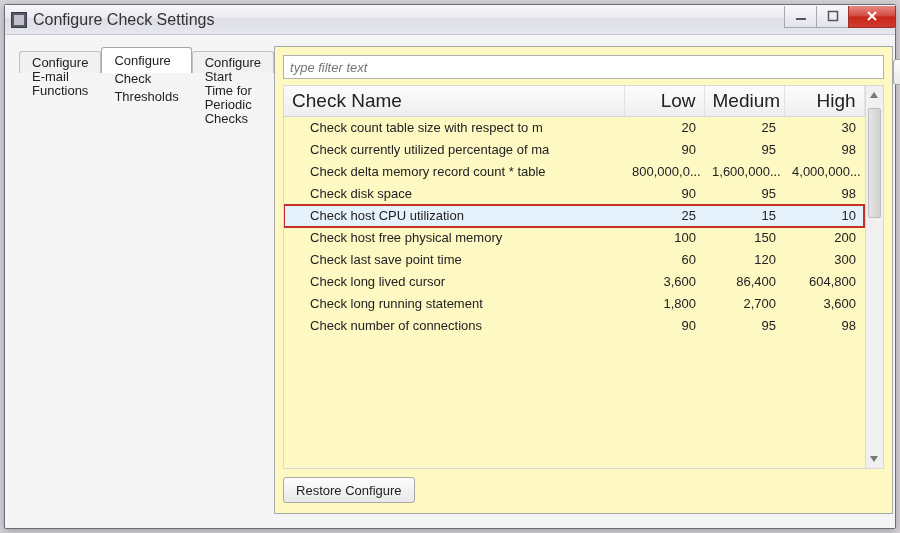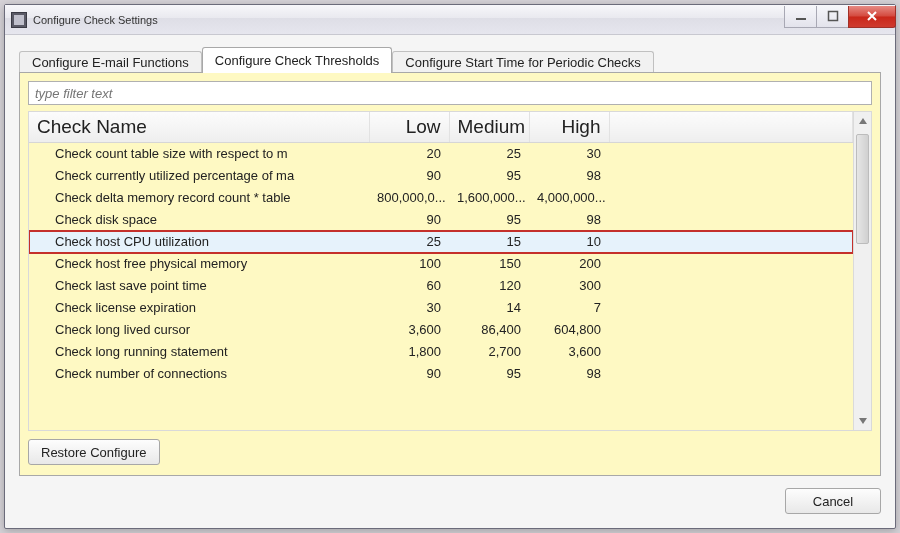--- a/index.html
+++ b/index.html
@@ -39,21 +39,21 @@
     border: 1px solid #3a3a44;
     position: relative;
   }
   .titlebar .app-icon::after {
     content: "";
     position: absolute; left: 2px; top: 2px; right: 2px; bottom: 2px;
     background: #c0c0cc;
   }
   .titlebar .title {
     flex: 1;
-    font-size: 11px;
+    font-size: 16px;
     color: #333;
   }
   .win-btns { display: flex; height: 22px; margin-top: -6px; margin-right: -1px; }
   .win-btn {
     width: 33px; height: 22px;
     border: 1px solid #a8a8b4;
     border-top: none;
     margin-left: -1px;
     display: flex; align-items: center; justify-content: center;
     background: linear-gradient(to bottom, #f6f6fa, #e3e3ec);
@@ -66,21 +66,21 @@
     color: #fff;
     border-top-right-radius: 0;
     border-bottom-right-radius: 3px;
   }
   .win-btn svg { display: block; }
 
   .client {
     flex: 1;
     padding: 12px 14px 14px 14px;
     display: flex;
-    flex-direction: column;
+    flex-direction: row;
   }
 
   .tab-strip {
     display: flex;
     align-items: flex-end;
     height: 26px;
   }
   .tab {
     padding: 4px 12px 4px 12px;
     border: 1px solid #b5b5b5;
@@ -332,27 +332,20 @@
                   <td></td>
                 </tr>
                 <tr>
                   <td class="name">Check last save point time</td>
                   <td class="num">60</td>
                   <td class="num">120</td>
                   <td class="num">300</td>
                   <td></td>
                 </tr>
                 <tr>
-                  <td class="name">Check license expiration</td>
-                  <td class="num">30</td>
-                  <td class="num">14</td>
-                  <td class="num">7</td>
-                  <td></td>
-                </tr>
-                <tr>
                   <td class="name">Check long lived cursor</td>
                   <td class="num">3,600</td>
                   <td class="num">86,400</td>
                   <td class="num">604,800</td>
                   <td></td>
                 </tr>
                 <tr>
                   <td class="name">Check long running statement</td>
                   <td class="num">1,800</td>
                   <td class="num">2,700</td>

